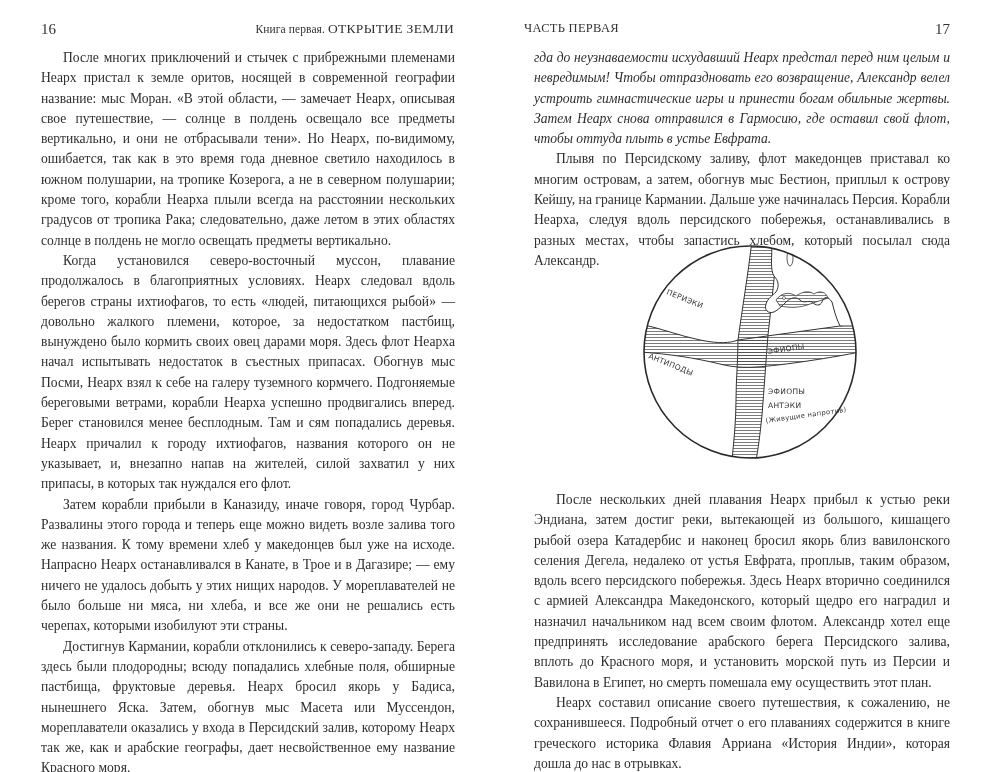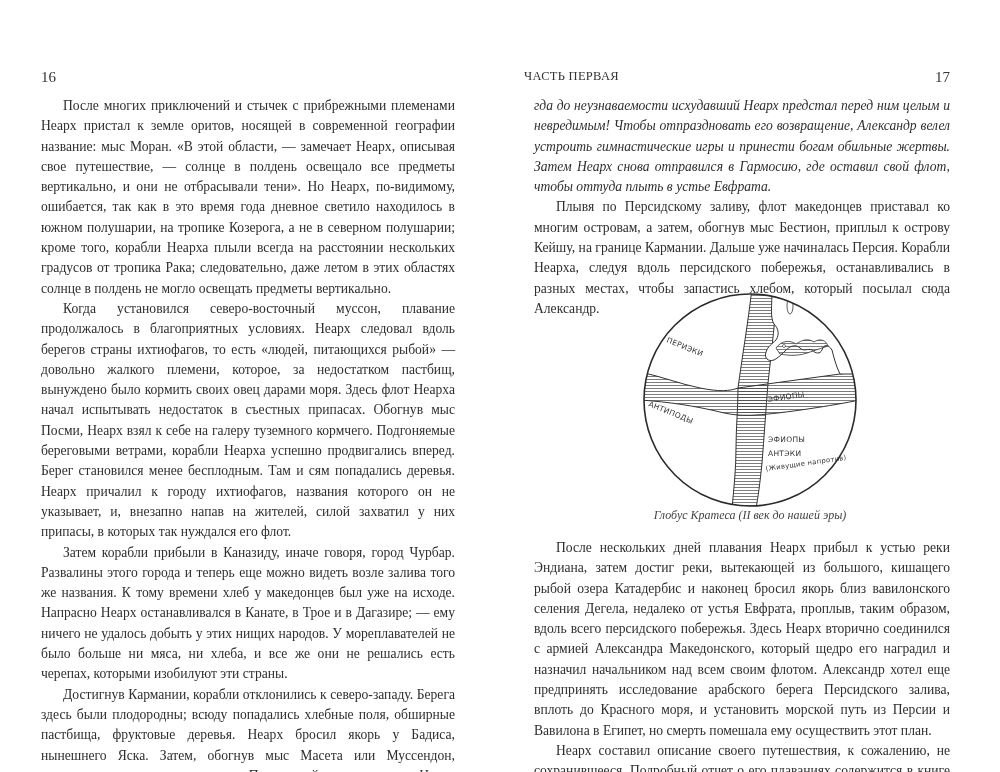--- a/index.html
+++ b/index.html
@@ -4,21 +4,21 @@
 <style>
   html, body { margin: 0; padding: 0; }
   body {
     width: 1000px; height: 772px; overflow: hidden;
     background: #ffffff;
     font-family: "Liberation Serif", "DejaVu Serif", serif;
     color: #2b2b2b;
     position: relative;
   }
   .page {
-    position: absolute; top: 0; height: 576px; margin-top: 48px;
+    position: absolute; top: 0; height: 576px;
   }
   .page.left { left: 0; width: 500px; }
   .page.right { left: 500px; width: 500px; }
 
   .running-head {
     position: absolute; top: 21px;
     font-size: 13px; color: #333;
   }
   .left .page-num { left: 41px; font-size: 15px; }
   .left .head-title { right: 46px; font-size: 11.5px; letter-spacing: 0.1px; }
@@ -51,20 +51,24 @@
   .globe-label {
     font-family: "DejaVu Sans", sans-serif; font-size: 7.5px; fill: #333;
     letter-spacing: 0.3px;
   }
 </style>
 </head>
 <body>
 
 <div class="page left">
   <span class="running-head page-num">16</span>
+  <span class="running-head head-title">
+    <span>Книга первая.</span>
+    <span class="big">ОТКРЫТИЕ ЗЕМЛИ</span>
+  </span>
 
   <div class="text-block">
     <p>После многих приключений и стычек с прибрежными племенами Неарх пристал к земле оритов, носящей в современной географии название: мыс Моран. «В этой области, — замечает Неарх, описывая свое путешествие, — солнце в полдень освещало все предметы вертикально, и они не отбрасывали тени». Но Неарх, по-видимому, ошибается, так как в это время года дневное светило находилось в южном полушарии, на тропике Козерога, а не в северном полушарии; кроме того, корабли Неарха плыли всегда на расстоянии нескольких градусов от тропика Рака; следовательно, даже летом в этих областях солнце в полдень не могло освещать предметы вертикально.</p>
     <p>Когда установился северо-восточный муссон, плавание продолжалось в благоприятных условиях. Неарх следовал вдоль берегов страны ихтиофагов, то есть «людей, питающихся рыбой» — довольно жалкого племени, которое, за недостатком пастбищ, вынуждено было кормить своих овец дарами моря. Здесь флот Неарха начал испытывать недостаток в съестных припасах. Обогнув мыс Посми, Неарх взял к себе на галеру туземного кормчего. Подгоняемые береговыми ветрами, корабли Неарха успешно продвигались вперед. Берег становился менее бесплодным. Там и сям попадались деревья. Неарх причалил к городу ихтиофагов, названия которого он не указывает, и, внезапно напав на жителей, силой захватил у них припасы, в которых так нуждался его флот.</p>
     <p>Затем корабли прибыли в Каназиду, иначе говоря, город Чурбар. Развалины этого города и теперь еще можно видеть возле залива того же названия. К тому времени хлеб у македонцев был уже на исходе. Напрасно Неарх останавливался в Канате, в Трое и в Дагазире; — ему ничего не удалось добыть у этих нищих народов. У мореплавателей не было больше ни мяса, ни хлеба, и все же они не решались есть черепах, которыми изобилуют эти страны.</p>
     <p>Достигнув Кармании, корабли отклонились к северо-западу. Берега здесь были плодородны; всюду попадались хлебные поля, обширные пастбища, фруктовые деревья. Неарх бросил якорь у Бадиса, нынешнего Яска. Затем, обогнув мыс Масета или Муссендон, мореплаватели оказались у входа в Персидский залив, которому Неарх так же, как и арабские географы, дает несвойственное ему название Красного моря.</p>
 
   </div>
 </div>
 
@@ -105,19 +109,18 @@
       <circle cx="110" cy="112" r="106" fill="none" stroke="#2a2a2a" stroke-width="1.6"></circle>
 
       <text class="globe-label" x="26" y="54" transform="rotate(22 26 54)">ПЕРИЭКИ</text>
       <text class="globe-label" x="128" y="114" transform="rotate(-8 128 114)">ЭФИОПЫ</text>
       <text class="globe-label" x="8" y="118" transform="rotate(22 8 118)">АНТИПОДЫ</text>
       <text class="globe-label" x="128" y="154">ЭФИОПЫ</text>
       <text class="globe-label" x="128" y="168">АНТЭКИ</text>
       <text class="globe-label" x="126" y="183" transform="rotate(-8 126 183)" style="font-size:6.8px">(Живущие напротив)</text>
     </svg>
   </div>
-  <div class="caption">Глобус Кратеса (II век до нашей эры)</div>
 
   <div class="text-block bottom">
     <p>После нескольких дней плавания Неарх прибыл к устью реки Эндиана, затем достиг реки, вытекающей из большого, кишащего рыбой озера Катадербис и наконец бросил якорь близ вавилонского селения Дегела, недалеко от устья Евфрата, проплыв, таким образом, вдоль всего персидского побережья. Здесь Неарх вторично соединился с армией Александра Македонского, который щедро его наградил и назначил начальником над всем своим флотом. Александр хотел еще предпринять исследование арабского берега Персидского залива, вплоть до Красного моря, и установить морской путь из Персии и Вавилона в Египет, но смерть помешала ему осуществить этот план.</p>
     <p>Неарх составил описание своего путешествия, к сожалению, не сохранившееся. Подробный отчет о его плаваниях содержится в книге греческого историка Флавия Арриана «История Индии», которая дошла до нас в отрывках.</p>
   </div>
 </div>
 
 </body></html>

